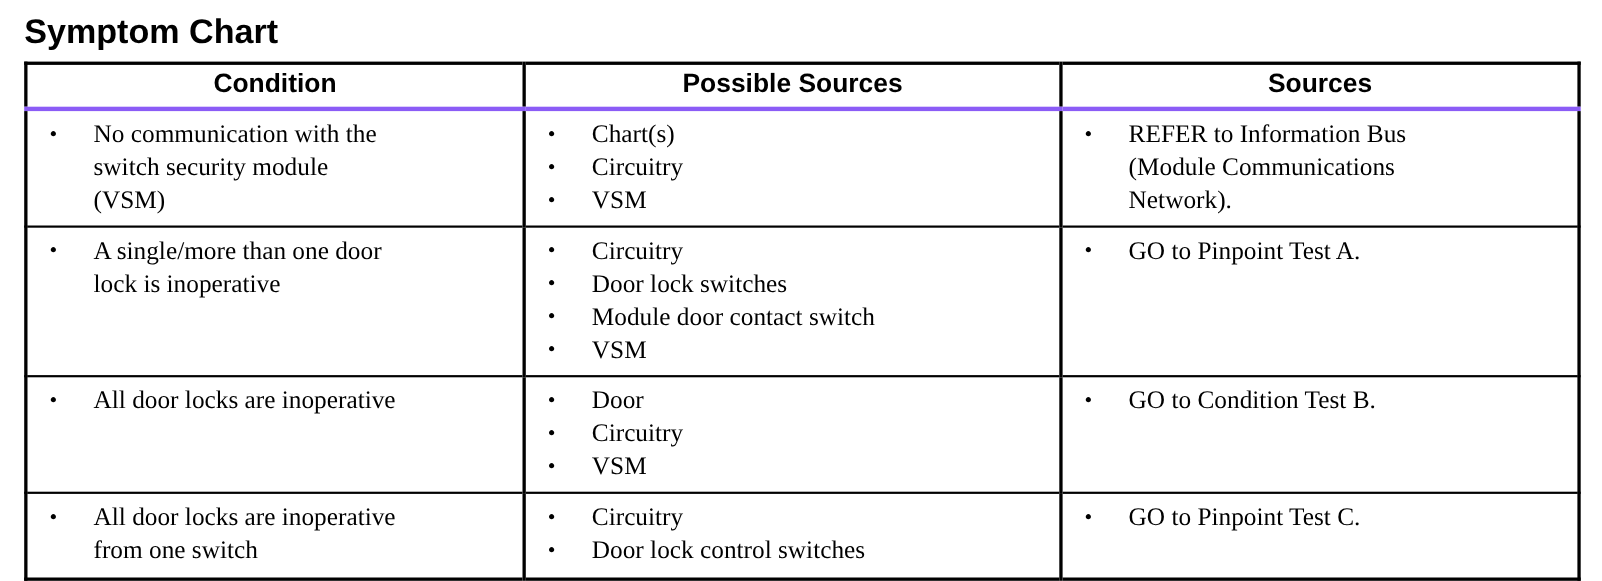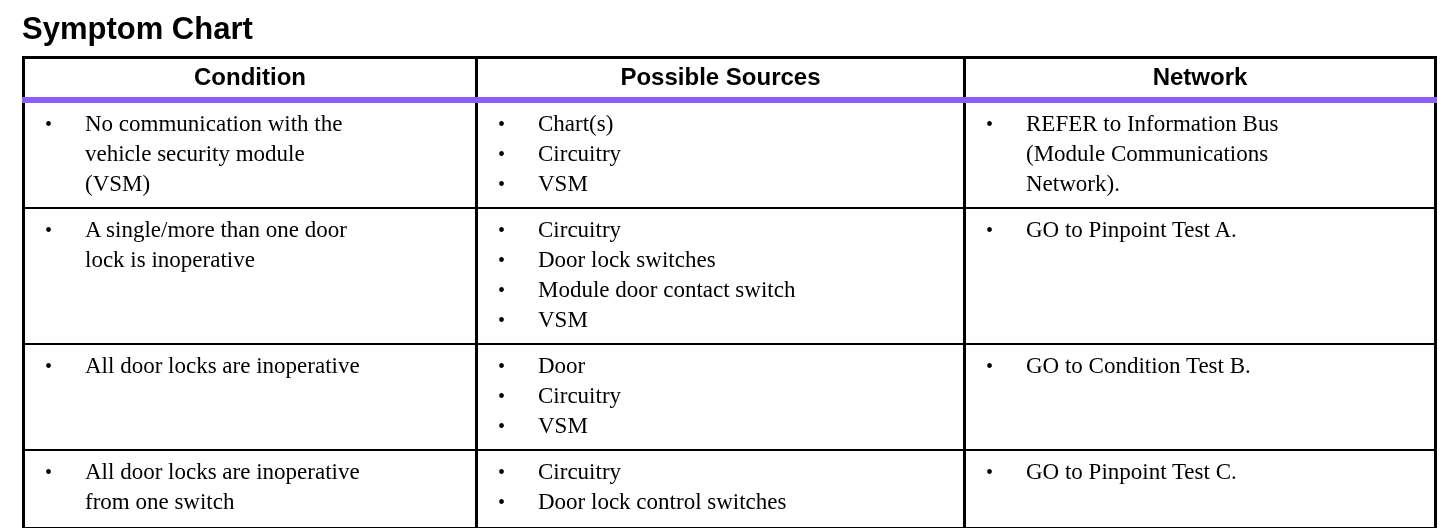--- a/index.html
+++ b/index.html
@@ -44,21 +44,21 @@
   .symptom-table col.c2 { width: 488px; }
   .symptom-table col.c3 { width: 471px; }
 
   .symptom-table th {
     font-family: "Liberation Sans", "DejaVu Sans", sans-serif;
     font-weight: bold;
     font-size: 24px;
     line-height: 28px;
     text-align: center;
     padding: 4px 0 6px 0;
-    border-bottom: 6px solid #8b5cf6;
+    border-bottom: 4px solid #8b5cf6;
     vertical-align: middle;
   }
   .symptom-table th.divider,
   .symptom-table td.divider {
     border-left: 3px solid #000;
   }
   .symptom-table td {
     vertical-align: top;
     padding: 0;
     border-top: 2px solid #000;
@@ -106,32 +106,32 @@
   <table class="symptom-table">
     <colgroup>
       <col class="c1">
       <col class="c2">
       <col class="c3">
     </colgroup>
     <thead>
       <tr>
         <th>Condition</th>
         <th class="divider">Possible Sources</th>
-        <th class="divider">Network</th>
+        <th class="divider">Sources</th>
       </tr>
     </thead>
     <tbody>
 
       <tr class="r1">
         <td>
           <ul class="cell-list">
             <li>
               <span class="bullet">•</span>
               <span class="text">No communication with the
-vehicle security module
+switch security module
 (VSM)</span>
             </li>
           </ul>
         </td>
         <td class="divider">
           <ul class="cell-list">
             <li>
               <span class="bullet">•</span>
               <span class="text">Chart(s)</span>
             </li>

